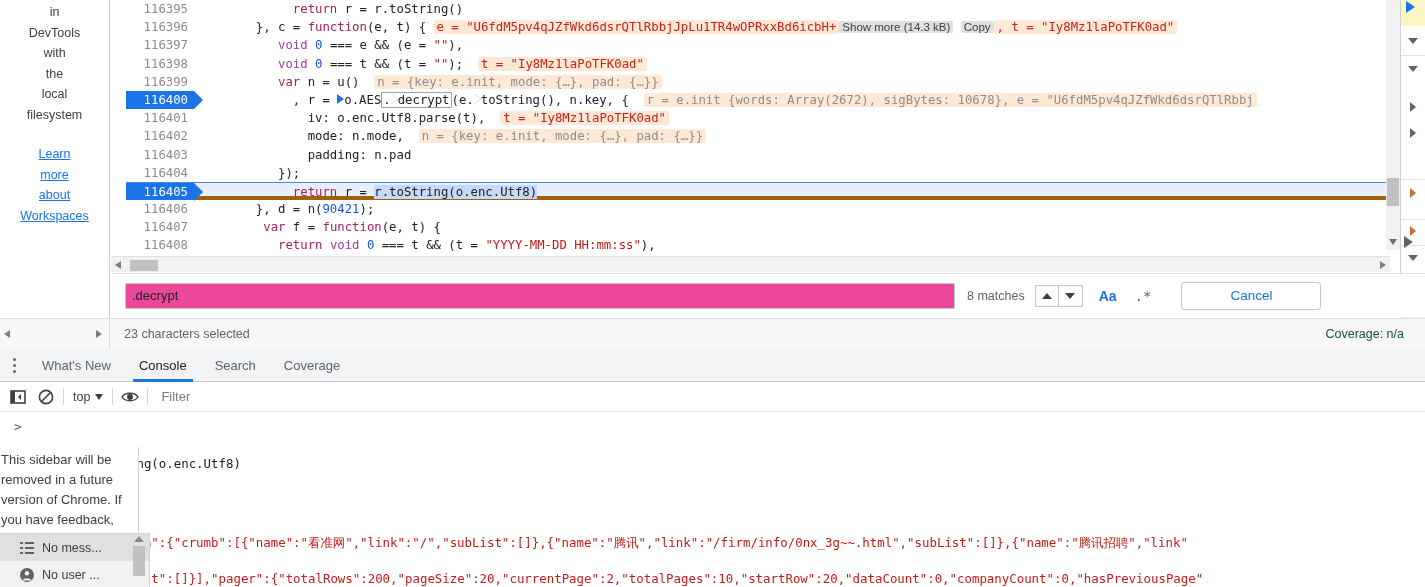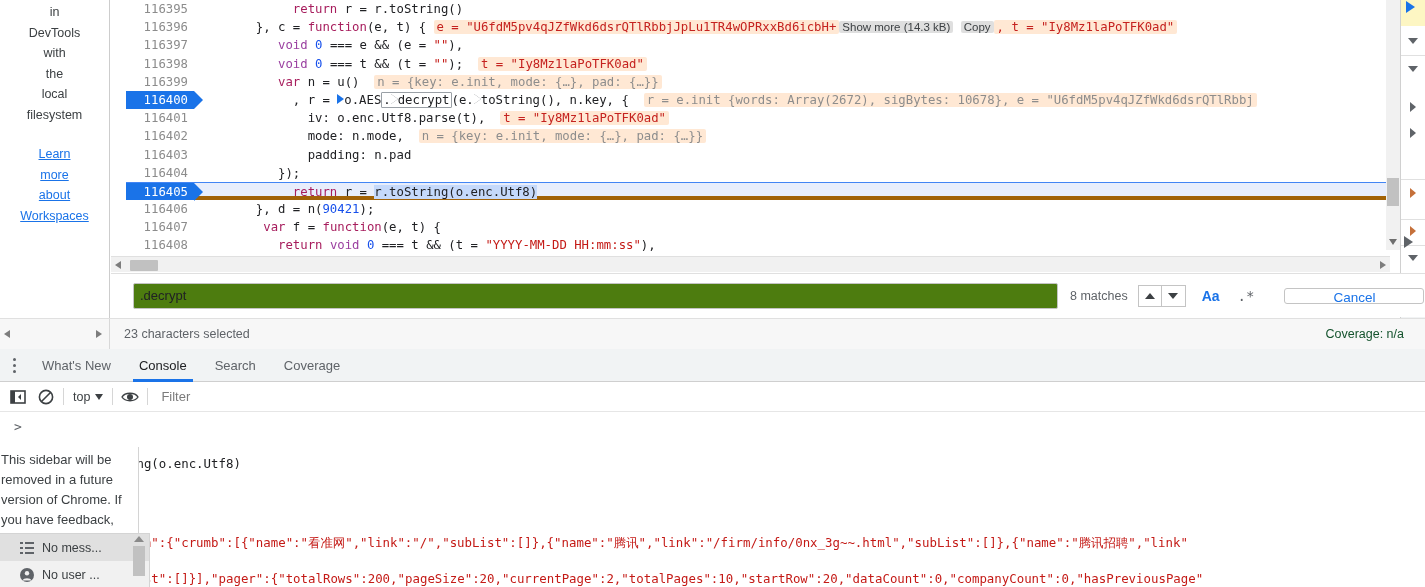--- a/index.html
+++ b/index.html
@@ -180,25 +180,25 @@
   }
 
   
   .searchbar {
     position: absolute; left: 111px; top: 273px; right: 0; height: 44px;
     background: #ffffff;
     border-top: 1px solid #e0e0e0;
     display: flex; align-items: center;
   }
   .search-input {
-    margin-left: 22px;
-    width: 925px; height: 26px;
+    margin-left: 14px;
+    width: 830px; height: 26px;
     border: 1px solid #c4c4c4;
     border-radius: 2px;
-    background: #4d7c0f;
+    background: #ec4899;
     font-family: "Liberation Sans", sans-serif;
     font-size: 13px;
     padding: 0 6px;
     color: #202124;
     outline: none;
   }
   .matches {
     margin-left: 12px; font-size: 12.5px; color: #5f6368; white-space: nowrap;
   }
   .navbtns { display: flex; margin-left: 10px; }
@@ -216,21 +216,21 @@
   .chev.down { border-top: 6px solid #3c4043; }
   .aa {
     margin-left: 16px; font-weight: bold; font-size: 14px; color: #1a73e8; cursor: pointer;
   }
   .regex {
     margin-left: 18px; font-size: 14px; color: #5f6368; cursor: pointer;
     font-family: "DejaVu Sans Mono", monospace;
   }
   .cancel-btn {
     margin-left: 30px;
-    width: 140px; height: 16px;
+    width: 140px; height: 28px;
     border: 1px solid #c4c4c4; border-radius: 3px;
     background: #fff; color: #1a73e8;
     font-size: 13.5px; cursor: pointer;
     font-family: "Liberation Sans", sans-serif;
   }
 
   
   .statusbar {
     position: absolute; left: 0; top: 318px; right: 0; height: 31px;
     background: #f7f7f7;

